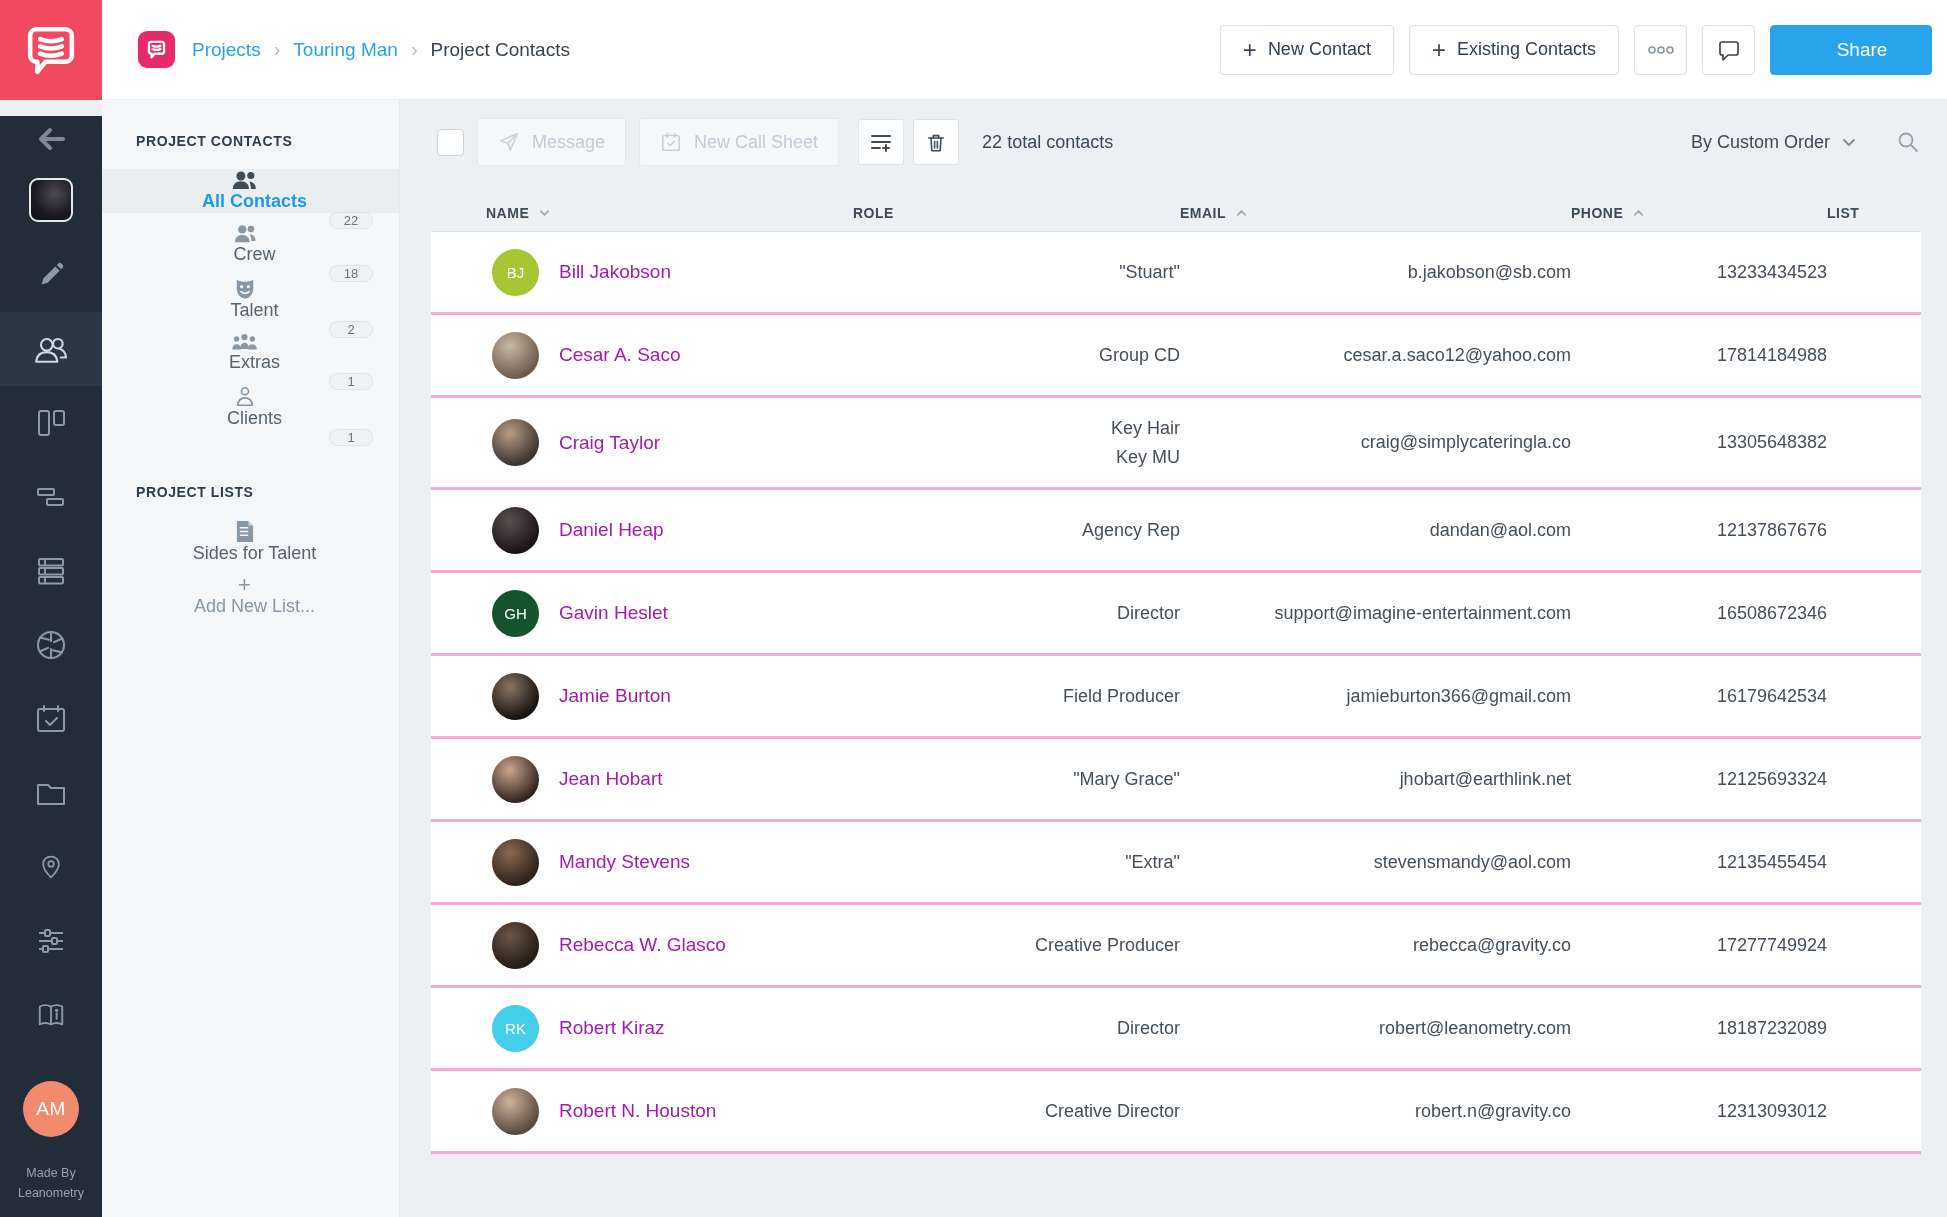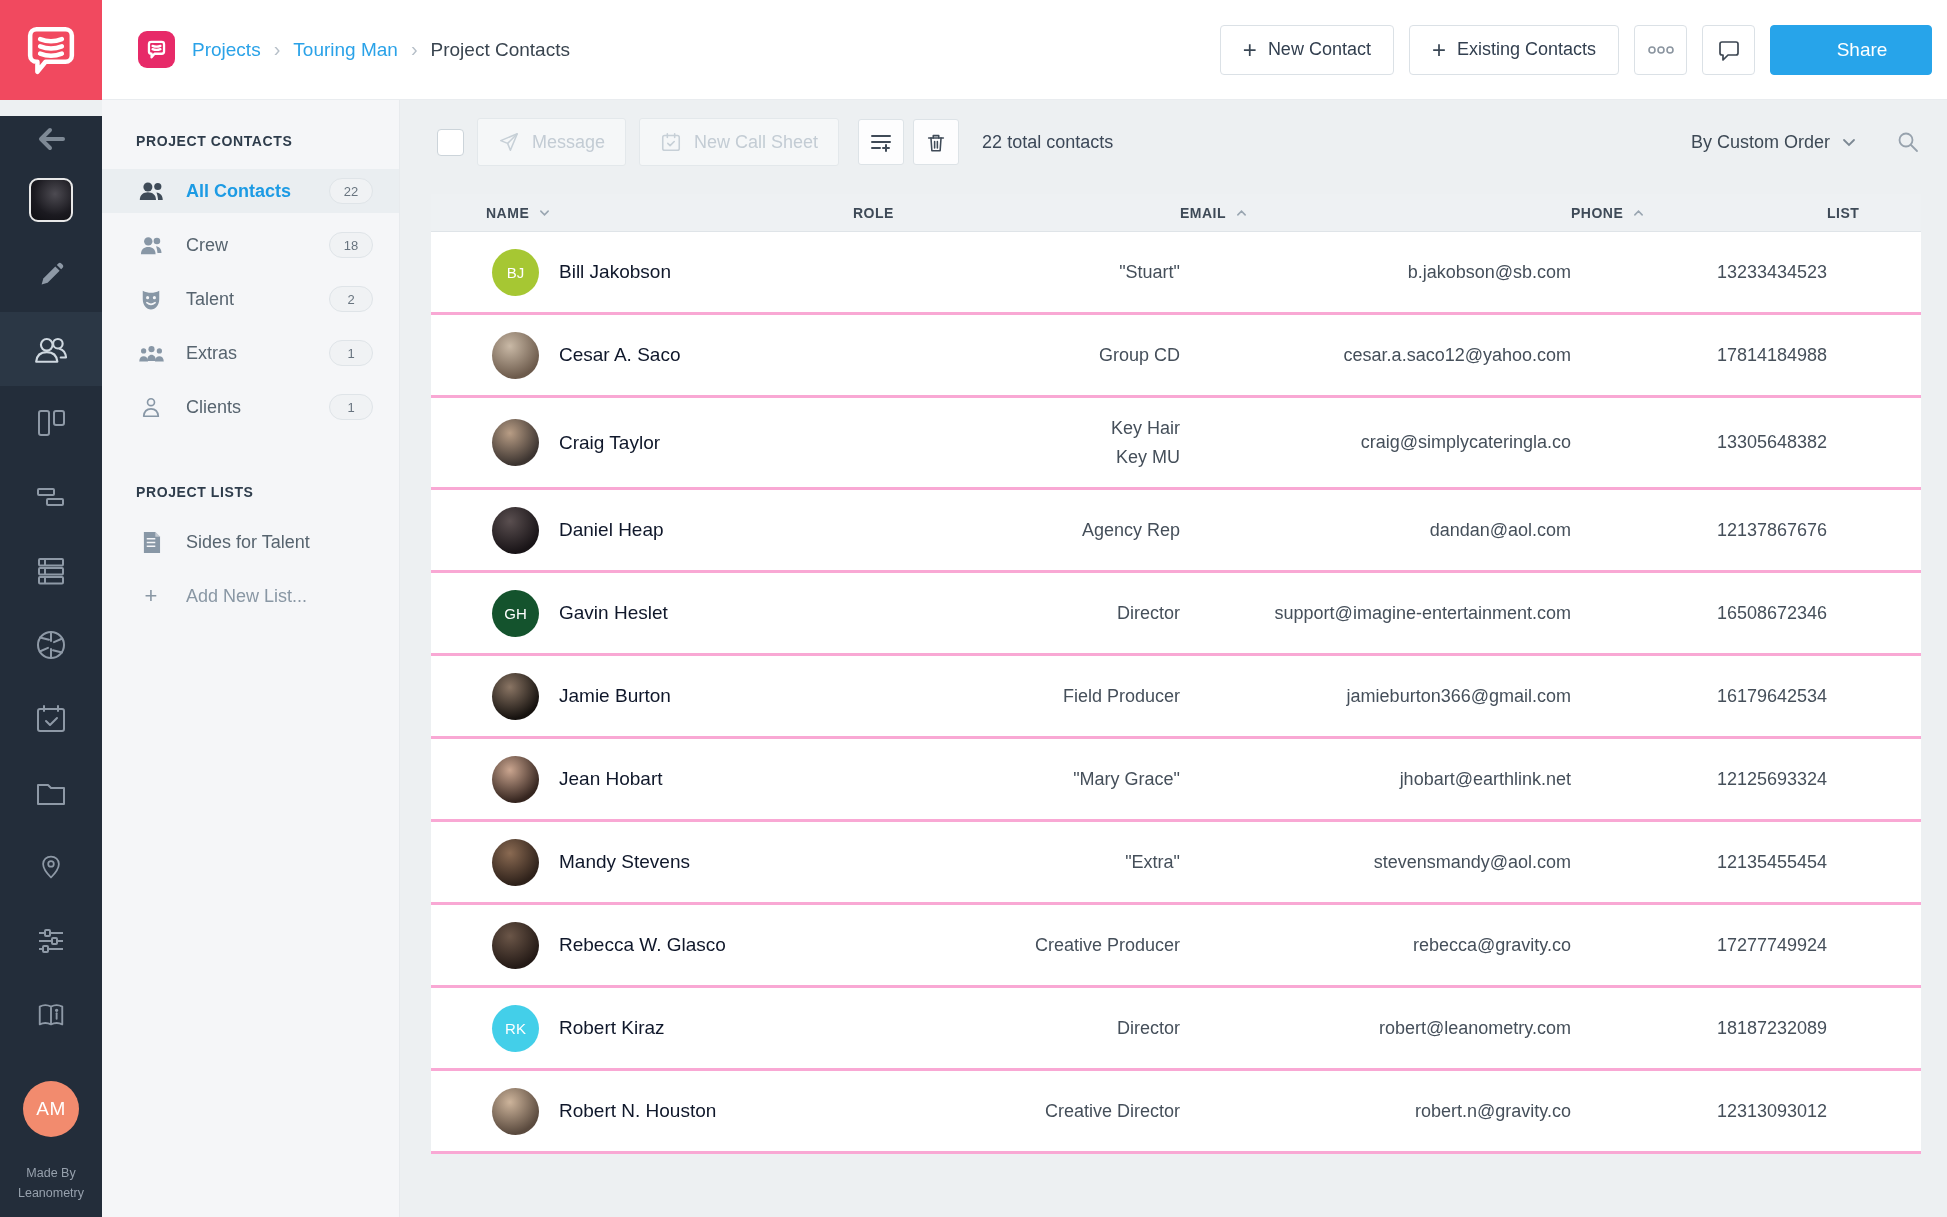--- a/index.html
+++ b/index.html
@@ -40,21 +40,21 @@
     display:flex; align-items:center; justify-content:center; font-size:19px; letter-spacing:.5px; cursor:pointer; }
   .made-by { margin-top:26px; text-align:center; font-size:12.5px; color:#97a1ad; line-height:1.6; }
   .made-by .uline { cursor:pointer; }
 
   
   .sidebar { position:absolute; left:102px; top:100px; width:298px; bottom:0; background:#f5f6f8;
     border-right:1px solid #e7eaed; }
   .side-heading { padding:33px 0 20px 34px; font-size:14px; font-weight:bold; color:#2e3c4b; letter-spacing:.6px; }
   .side-heading.second { padding-top:45px; }
   .side-item { height:44px; margin-bottom:10px; display:flex; align-items:center;
-    padding:0 26px 0 34px; font-size:18px; color:#57646f; cursor:pointer; }
+    padding:0 26px 0 34px; font-size:18px; color:#57646f; cursor:pointer;flex-direction:column; }
   .side-item .s-icon { width:30px; margin-right:20px; color:#8897a6; display:flex; justify-content:center; flex:0 0 auto; }
   .side-item.active { background:#eaeef1; color:#1d9be4; font-weight:bold; }
   .side-item.active .s-icon { color:#3f4b58; }
   .badge { margin-left:auto; min-width:44px; height:26px; padding:0 12px; border:1px solid #dfe4e8;
     background:#f0f2f4; border-radius:14px; display:flex; align-items:center; justify-content:center;
     font-size:13px; font-weight:normal; color:#68747f; }
   .side-item.muted { color:#8997a4; }
   .side-item.muted .s-icon { color:#8997a4; }
 
   
@@ -80,21 +80,21 @@
   .thead { height:38px; background:#eef1f3; border-bottom:1px solid #dfe4e8; font-size:14px; font-weight:bold;
     color:#3e4a57; letter-spacing:.5px; }
   .th { display:flex; align-items:center; cursor:pointer; }
   .chev { display:inline-flex; color:#9aa6b1; }
   .chev.sort-up svg { transform:rotate(180deg); }
   .tbody { background:#fff; }
   .trow { min-height:83px; background:#fff; border-bottom:3px solid #f9a8d4; cursor:pointer; }
   .cname { display:flex; align-items:center; }
   .avatar { width:47px; height:47px; border-radius:50%; margin:0 20px 0 6px; flex:0 0 auto; }
   .av-initials { display:flex; align-items:center; justify-content:center; color:#fff; font-size:15px; }
-  .nm { font-size:19px; color:#0f172a; }
+  .nm { font-size:19px; color:#a21caf; }
   .crole, .cemail, .cphone, .clist { font-size:18px; color:#454f5a; line-height:1.6; }
   svg { display:block; }
 </style>
 </head>
 <body>
 
 <div class="top">
   <div class="logo-block">
     <span>
       <svg width="58" height="58" viewBox="0 0 64 64" fill="none" stroke="#fff" stroke-width="5" stroke-linecap="round" stroke-linejoin="round">

